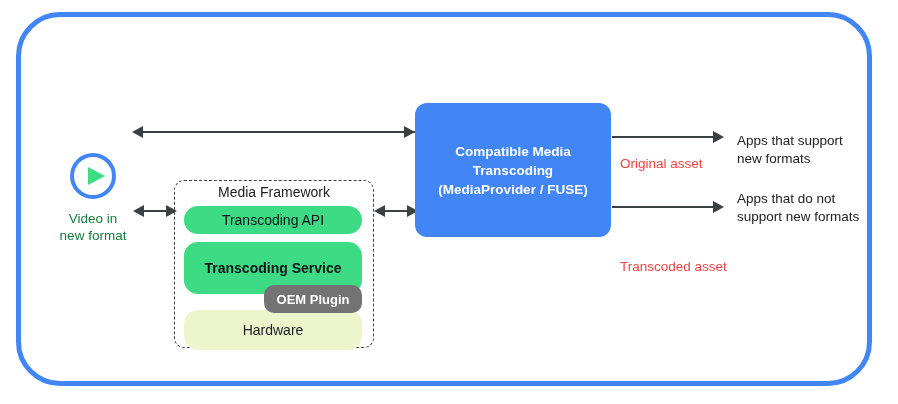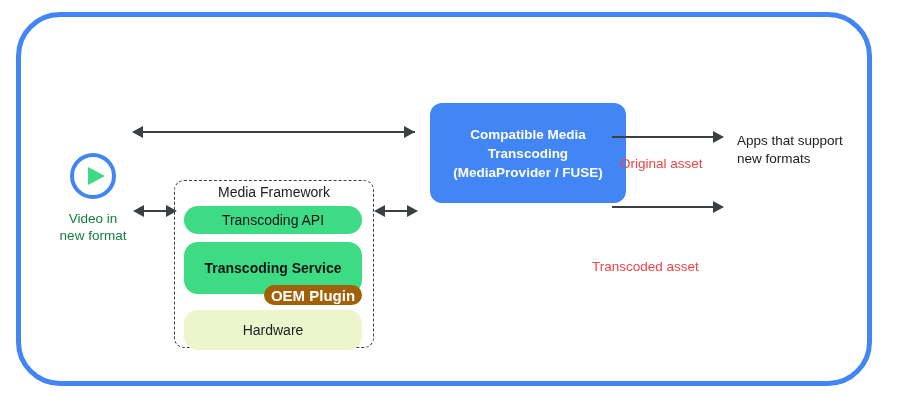--- a/index.html
+++ b/index.html
@@ -106,43 +106,43 @@
   }
   #box-service {
     left: 184px; top: 242px; width: 178px; height: 52px;
     background: #3ddc84;
     border-radius: 14px;
     font-size: 14px;
     font-weight: bold;
     color: #111418;
   }
   #box-oem {
-    left: 264px; top: 285px; width: 98px; height: 20px;
-    background: #a16207;
+    left: 264px; top: 285px; width: 98px; height: 28px;
+    background: #737373;
     border-radius: 10px;
-    font-size: 15px;
+    font-size: 13px;
     font-weight: bold;
     color: #ffffff;
     z-index: 3;
   }
   #box-hardware {
     left: 184px; top: 310px; width: 178px; height: 40px;
     background: #edf5cd;
     border-radius: 14px;
     font-size: 14px;
     color: #202124;
   }
 
   
   #cmt-box {
     position: absolute;
-    left: 430px;
+    left: 415px;
     top: 103px;
     width: 196px;
-    height: 100px;
+    height: 134px;
     background: #4285f4;
     border-radius: 12px;
     box-sizing: border-box;
     display: flex;
     align-items: center;
     justify-content: center;
     padding: 0 16px;
     text-align: center;
     font-size: 13.5px;
     line-height: 19px;
@@ -224,15 +224,17 @@
 (MediaProvider / FUSE)</div>
 
   <div class="asset-label" style="left:620px; top:112px;">Original asset</div>
   <div class="arrow-line" style="left:612px; top:136px; width:102px;"></div>
   <div class="arrow-head head-right" style="left:713px; top:131px;"></div>
   <div class="apps-label" style="left:737px; top:118px;margin-top:14px;">Apps that support
 new formats</div>
 
   <div class="arrow-line" style="left:612px; top:206px; width:102px;"></div>
   <div class="arrow-head head-right" style="left:713px; top:201px;"></div>
-  <div class="asset-label" style="left:592px; top:215px;">Transcoded asset</div>
+  <div class="asset-label" style="left:620px; top:215px;">Transcoded asset</div>
+  <div class="apps-label" style="left:737px; top:190px;">Apps that do not
+support new formats</div>
 
 </div>
 
 </body></html>

